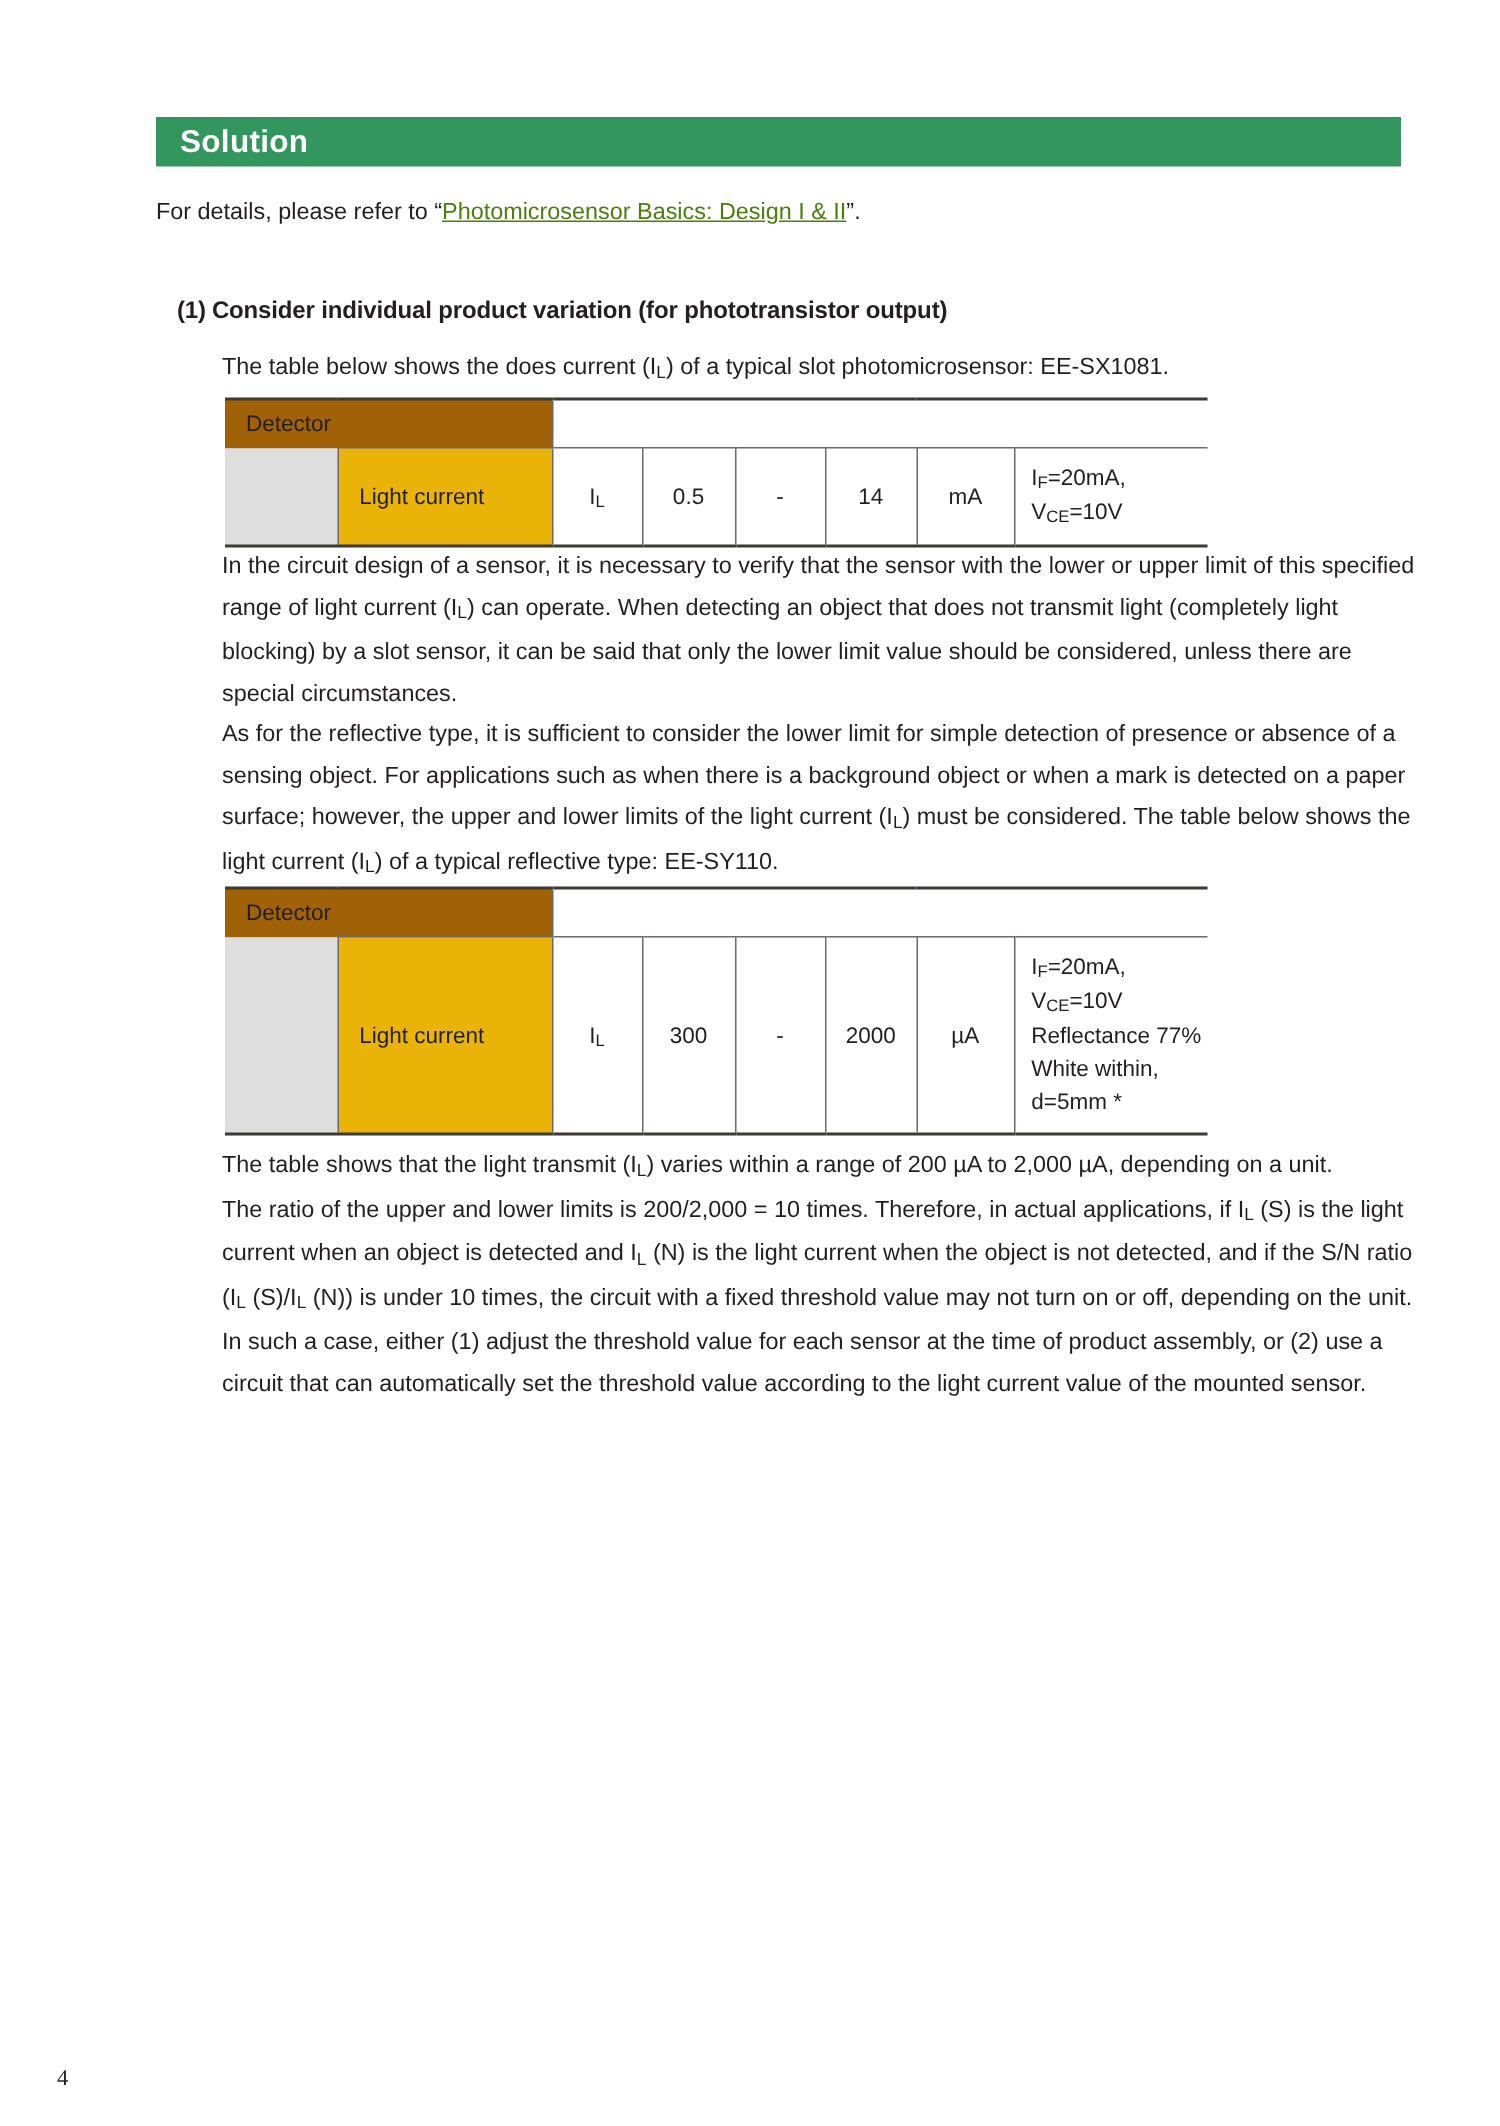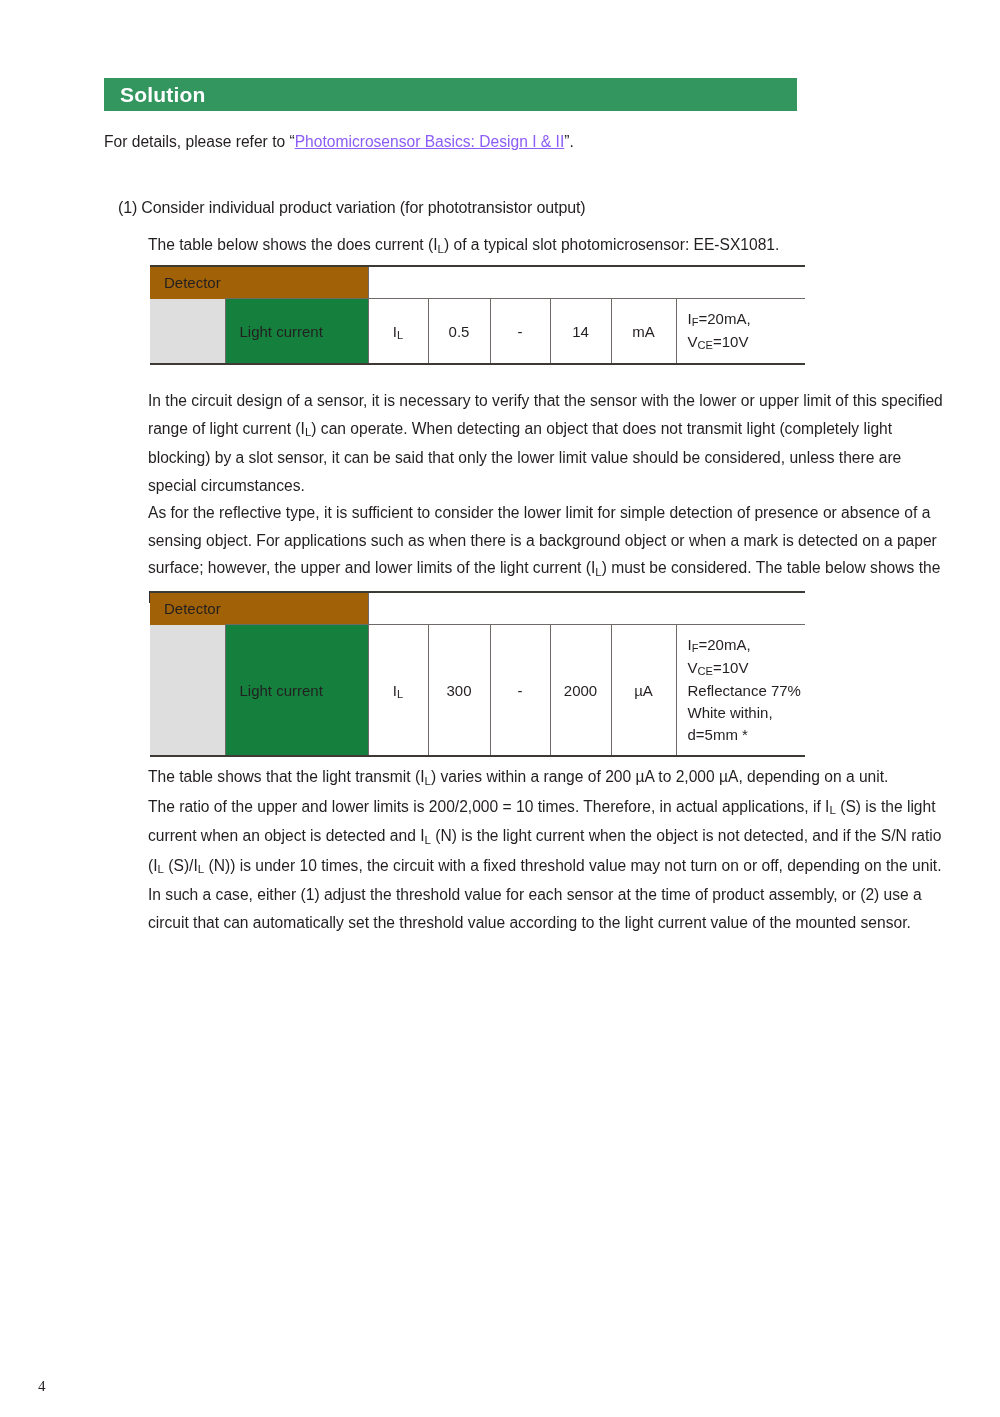--- a/index.html
+++ b/index.html
@@ -20,21 +20,21 @@
     position: absolute;
     inset: 0;
     background: #ffffff;
   }
 
   
   .section-bar {
     position: absolute;
     left: 104px;
     top: 78px;
-    width: 693px;
+    width: 830px;
     height: 33px;
     background: #33965f;
     display: flex;
     align-items: center;
   }
   .section-bar-title {
     color: #ffffff;
     font-size: 21px;
     font-weight: bold;
     letter-spacing: 0.2px;
@@ -47,29 +47,29 @@
     position: absolute;
     left: 104px;
     top: 128px;
     width: 840px;
     font-size: 15.6px;
     line-height: 27px;
   }
   .intro p { margin: 0; }
 
   a.doclink {
-    color: #8b5cf6;
+    color: #4d7c0f;
   }
 
   .heading-item {
     position: absolute;
     left: 118px;
     top: 199px;
     font-size: 16px;
-    font-weight: normal;
+    font-weight: bold;
     letter-spacing: -0.1px;
     white-space: nowrap;
   }
   .heading-item .num { margin-right: 4px; }
 
   .lead {
     position: absolute;
     left: 148px;
     top: 231px;
     width: 800px;
@@ -79,21 +79,21 @@
 
   .body-block {
     position: absolute;
     left: 148px;
     width: 800px;
     font-size: 15.6px;
     line-height: 27.5px;
     text-align: left;
   }
   .body-block p { margin: 0; }
-  #para-mid  { top: 387px; }
+  #para-mid  { top: 364px; }
   #para-tail { top: 763px; }
 
   
   .spec-table {
     position: absolute;
     left: 150px;
     width: 655px;
     border-collapse: collapse;
     font-size: 14.6px;
     table-layout: fixed;
@@ -126,21 +126,21 @@
     border-bottom: none;
     background: #ffffff;
   }
 
   .spec-table .cell-spacer {
     background: #dedede;
     border: none;
     border-bottom: 2px solid #3d3935;
   }
   .spec-table .cell-param {
-    background: #15803d;
+    background: #eab308;
     border: 1px solid #6f6a68 !important;
     border-bottom: 2px solid #3d3935 !important;
     padding: 10px 0 10px 14px;
     font-size: 15px;
   }
   .spec-table .cell-val {
     text-align: center;
     border-left: 1px solid #6f6a68 !important;
     border-right: 1px solid #6f6a68 !important;
     border-bottom: 2px solid #3d3935 !important;

